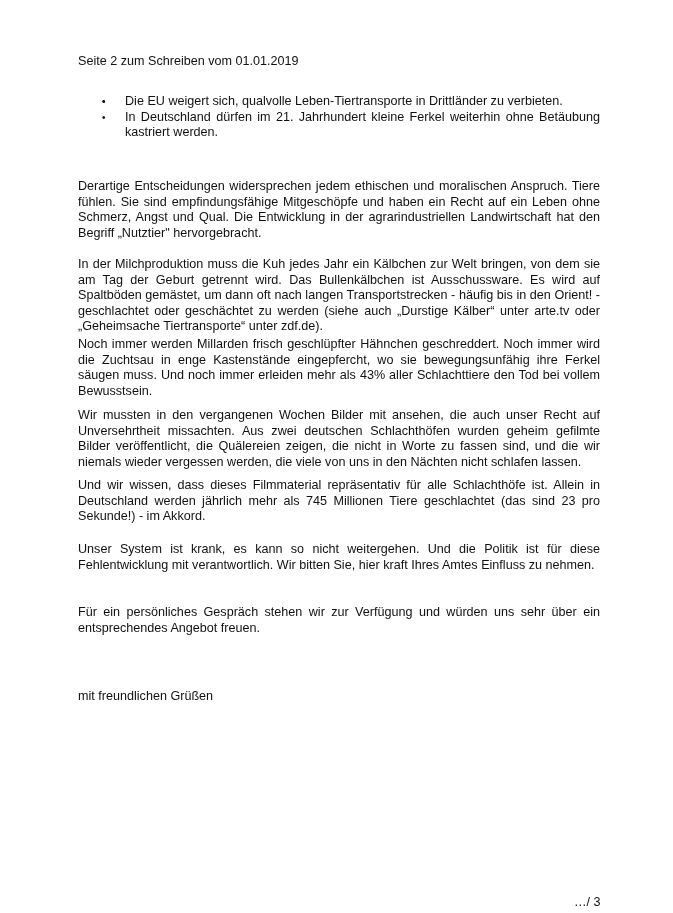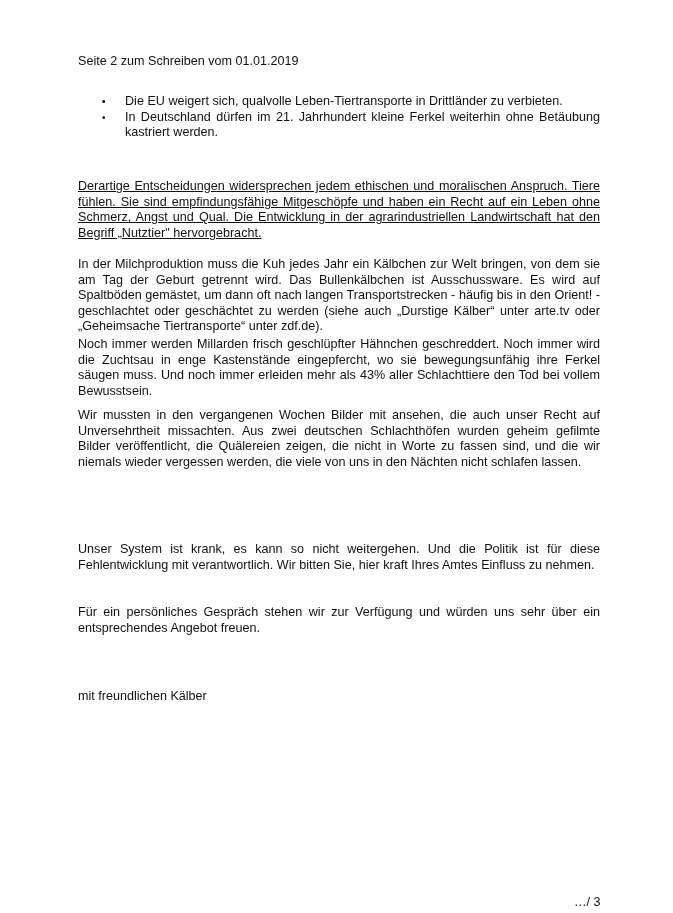--- a/index.html
+++ b/index.html
@@ -48,21 +48,21 @@
     top: 0;
     font-size: 10px;
   }
   .body-text {
     position: absolute;
     left: 78px;
     width: 522px;
     text-align: justify;
     margin: 0;
   }
-  .p1 { top: 158px; text-decoration: underline; }
+  .p1 { top: 158px; }
   .p2 { top: 236px; }
   .p3 { top: 316px; }
   .p4 { top: 387px; }
   .p5 { top: 457px; }
   .p6 { top: 521px; }
   .p7 { top: 584px; }
   .p8 { top: 618px; }
   .closing { position: absolute; left: 78px; top: 668px; white-space: nowrap; }
   .more { position: absolute; left: 78px; top: 773px; white-space: nowrap; }
   .pagecont { position: absolute; left: 574px; top: 874px; white-space: nowrap; }
@@ -85,21 +85,22 @@
     <li>
       <span class="dot">•</span>
       <span>In Deutschland dürfen im 21. Jahrhundert kleine Ferkel weiterhin ohne Betäubung kastriert werden.</span>
     </li>
   </ul>
 
   <p class="body-text p1">Derartige Entscheidungen widersprechen jedem ethischen und moralischen Anspruch. Tiere fühlen. Sie sind empfindungsfähige Mitgeschöpfe und haben ein Recht auf ein Leben ohne Schmerz, Angst und Qual. Die Entwicklung in der agrarindustriellen Landwirtschaft hat den Begriff „Nutztier" hervorgebracht.</p>
   <p class="body-text p2">In der Milchproduktion muss die Kuh jedes Jahr ein Kälbchen zur Welt bringen, von dem sie am Tag der Geburt getrennt wird. Das Bullenkälbchen ist Ausschussware. Es wird auf Spaltböden gemästet, um dann oft nach langen Transportstrecken - häufig bis in den Orient! -  geschlachtet oder geschächtet zu werden (siehe auch „Durstige Kälber“ unter arte.tv oder „Geheimsache Tiertransporte“ unter zdf.de).</p>
   <p class="body-text p3">Noch immer werden Millarden frisch geschlüpfter Hähnchen geschreddert. Noch immer wird die Zuchtsau in enge Kastenstände eingepfercht, wo sie bewegungsunfähig ihre Ferkel säugen muss. Und noch immer erleiden mehr als 43% aller Schlachttiere den Tod bei vollem Bewusstsein.</p>
   <p class="body-text p4">Wir mussten in den vergangenen Wochen Bilder mit ansehen, die auch unser Recht auf Unversehrtheit missachten. Aus zwei deutschen Schlachthöfen wurden geheim gefilmte Bilder veröffentlicht, die Quälereien zeigen, die nicht in Worte zu fassen sind, und die wir niemals wieder vergessen werden, die viele von uns in den Nächten nicht schlafen lassen.</p>
+  <p class="body-text p5">Und wir wissen, dass dieses Filmmaterial repräsentativ für alle Schlachthöfe ist. Allein in Deutschland werden jährlich mehr als 745 Millionen Tiere geschlachtet (das sind 23 pro Sekunde!) - im Akkord.</p>
   <p class="body-text p7">Für ein persönliches Gespräch stehen wir zur Verfügung und würden uns sehr über ein entsprechendes Angebot freuen.</p>
   <p class="body-text p6">Unser System ist krank, es kann so nicht weitergehen. Und die Politik ist für diese Fehlentwicklung mit verantwortlich. Wir bitten Sie, hier kraft Ihres Amtes Einfluss zu nehmen.</p>
 
-  <div class="closing">mit freundlichen Kälber</div>
+  <div class="closing">mit freundlichen Grüßen</div>
 
 
   <div class="pagecont">…/ 3</div>
 
 </div>
 
 </body></html>

